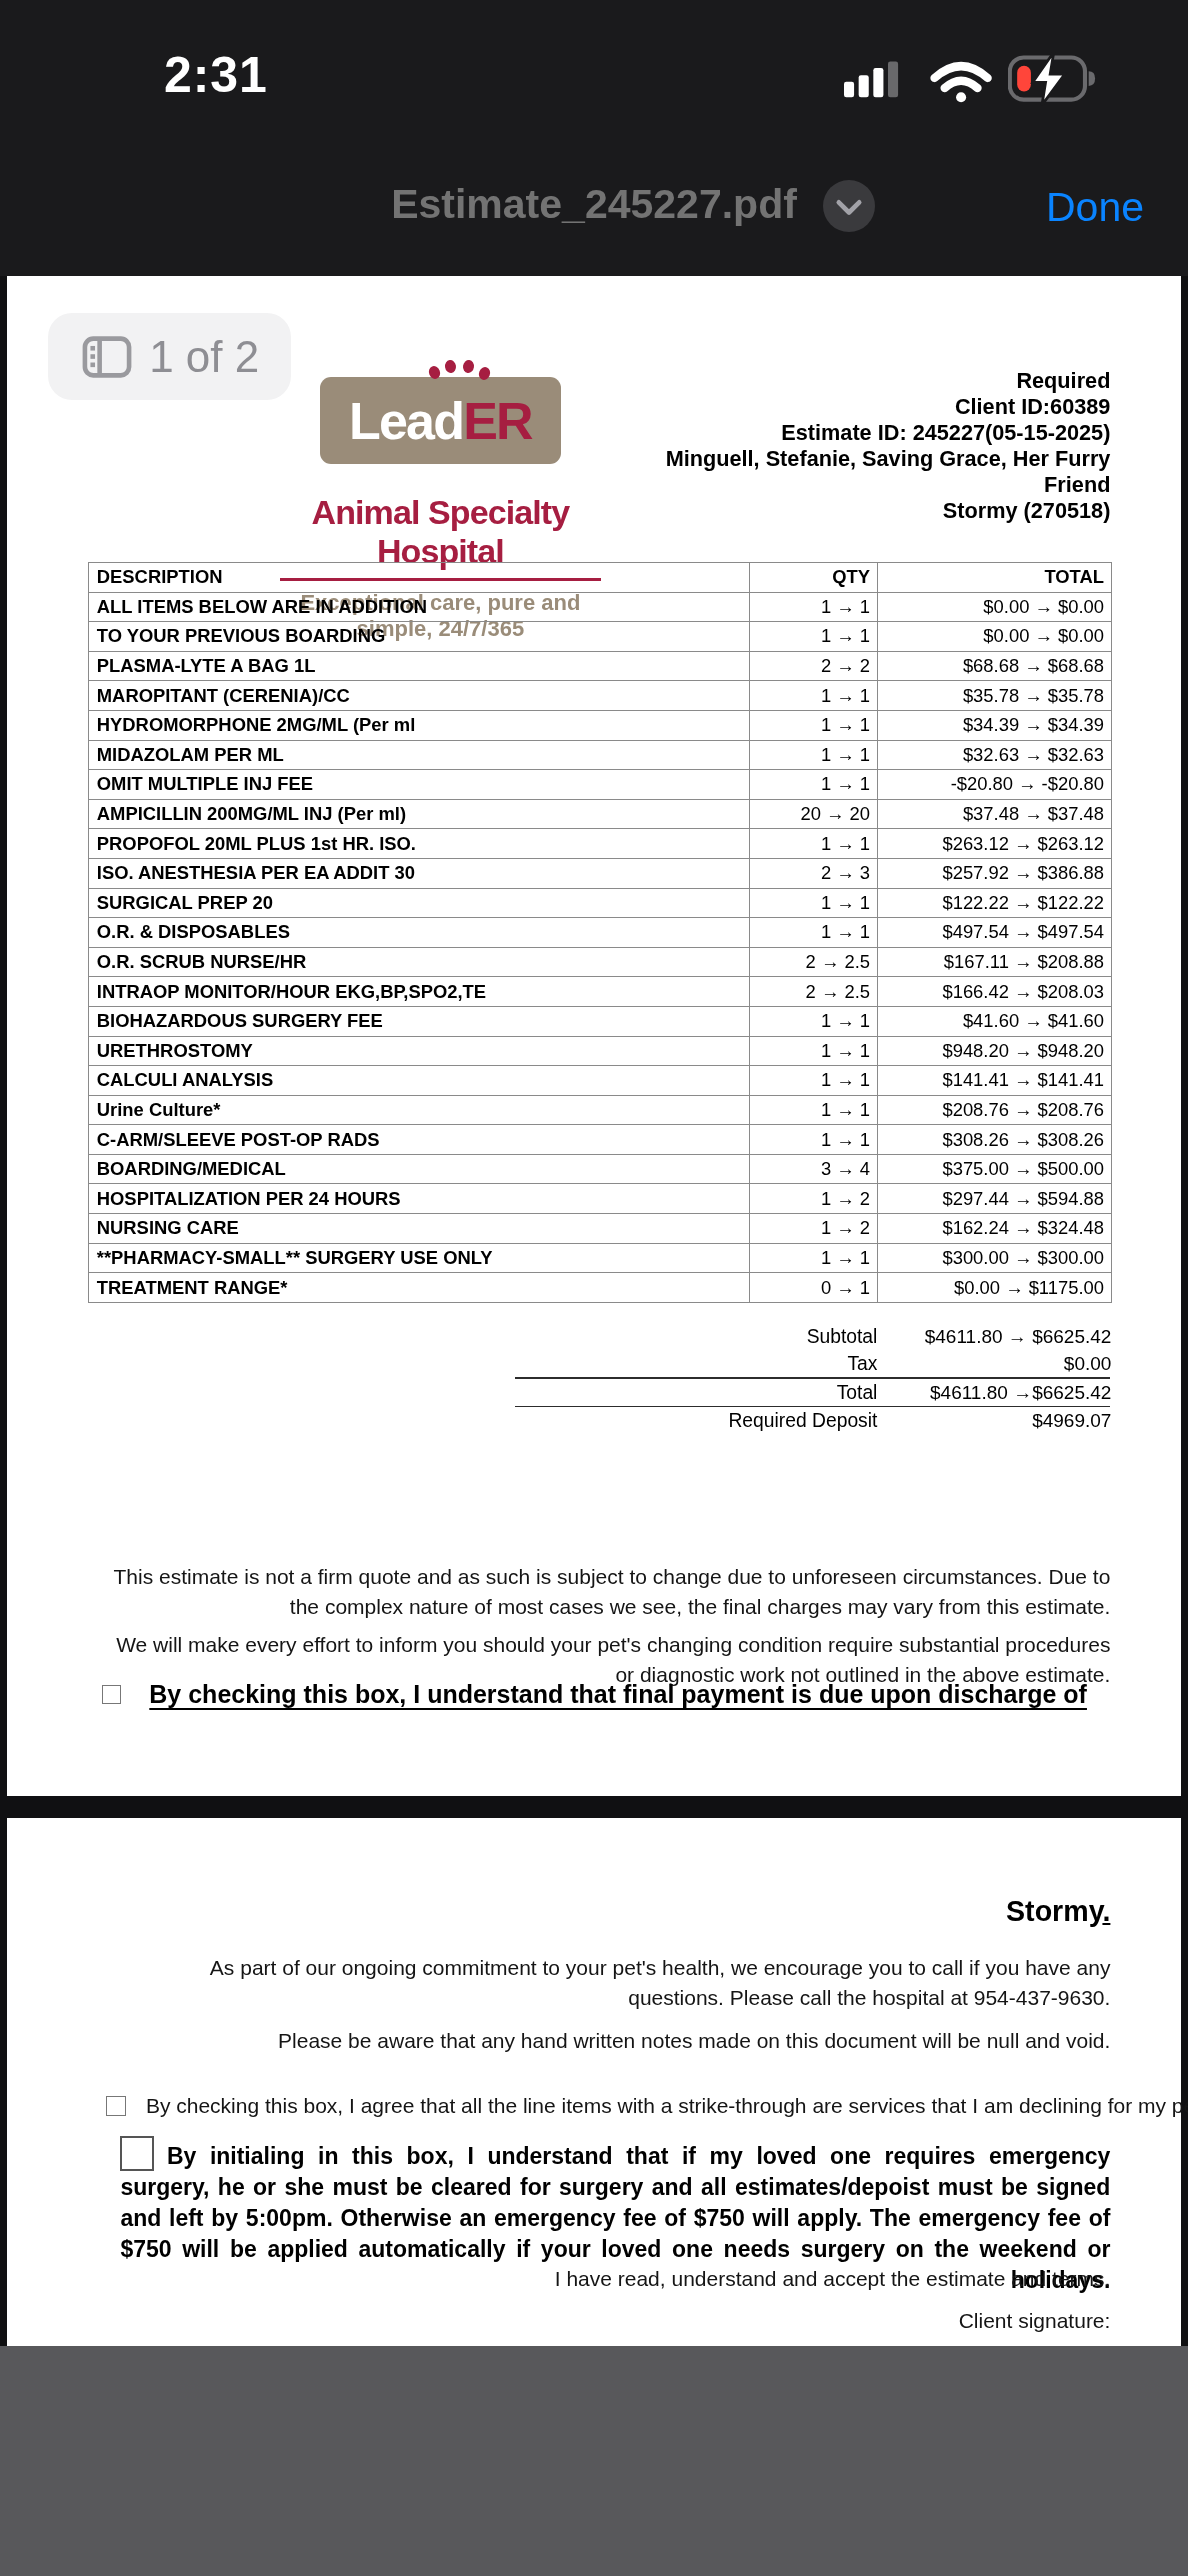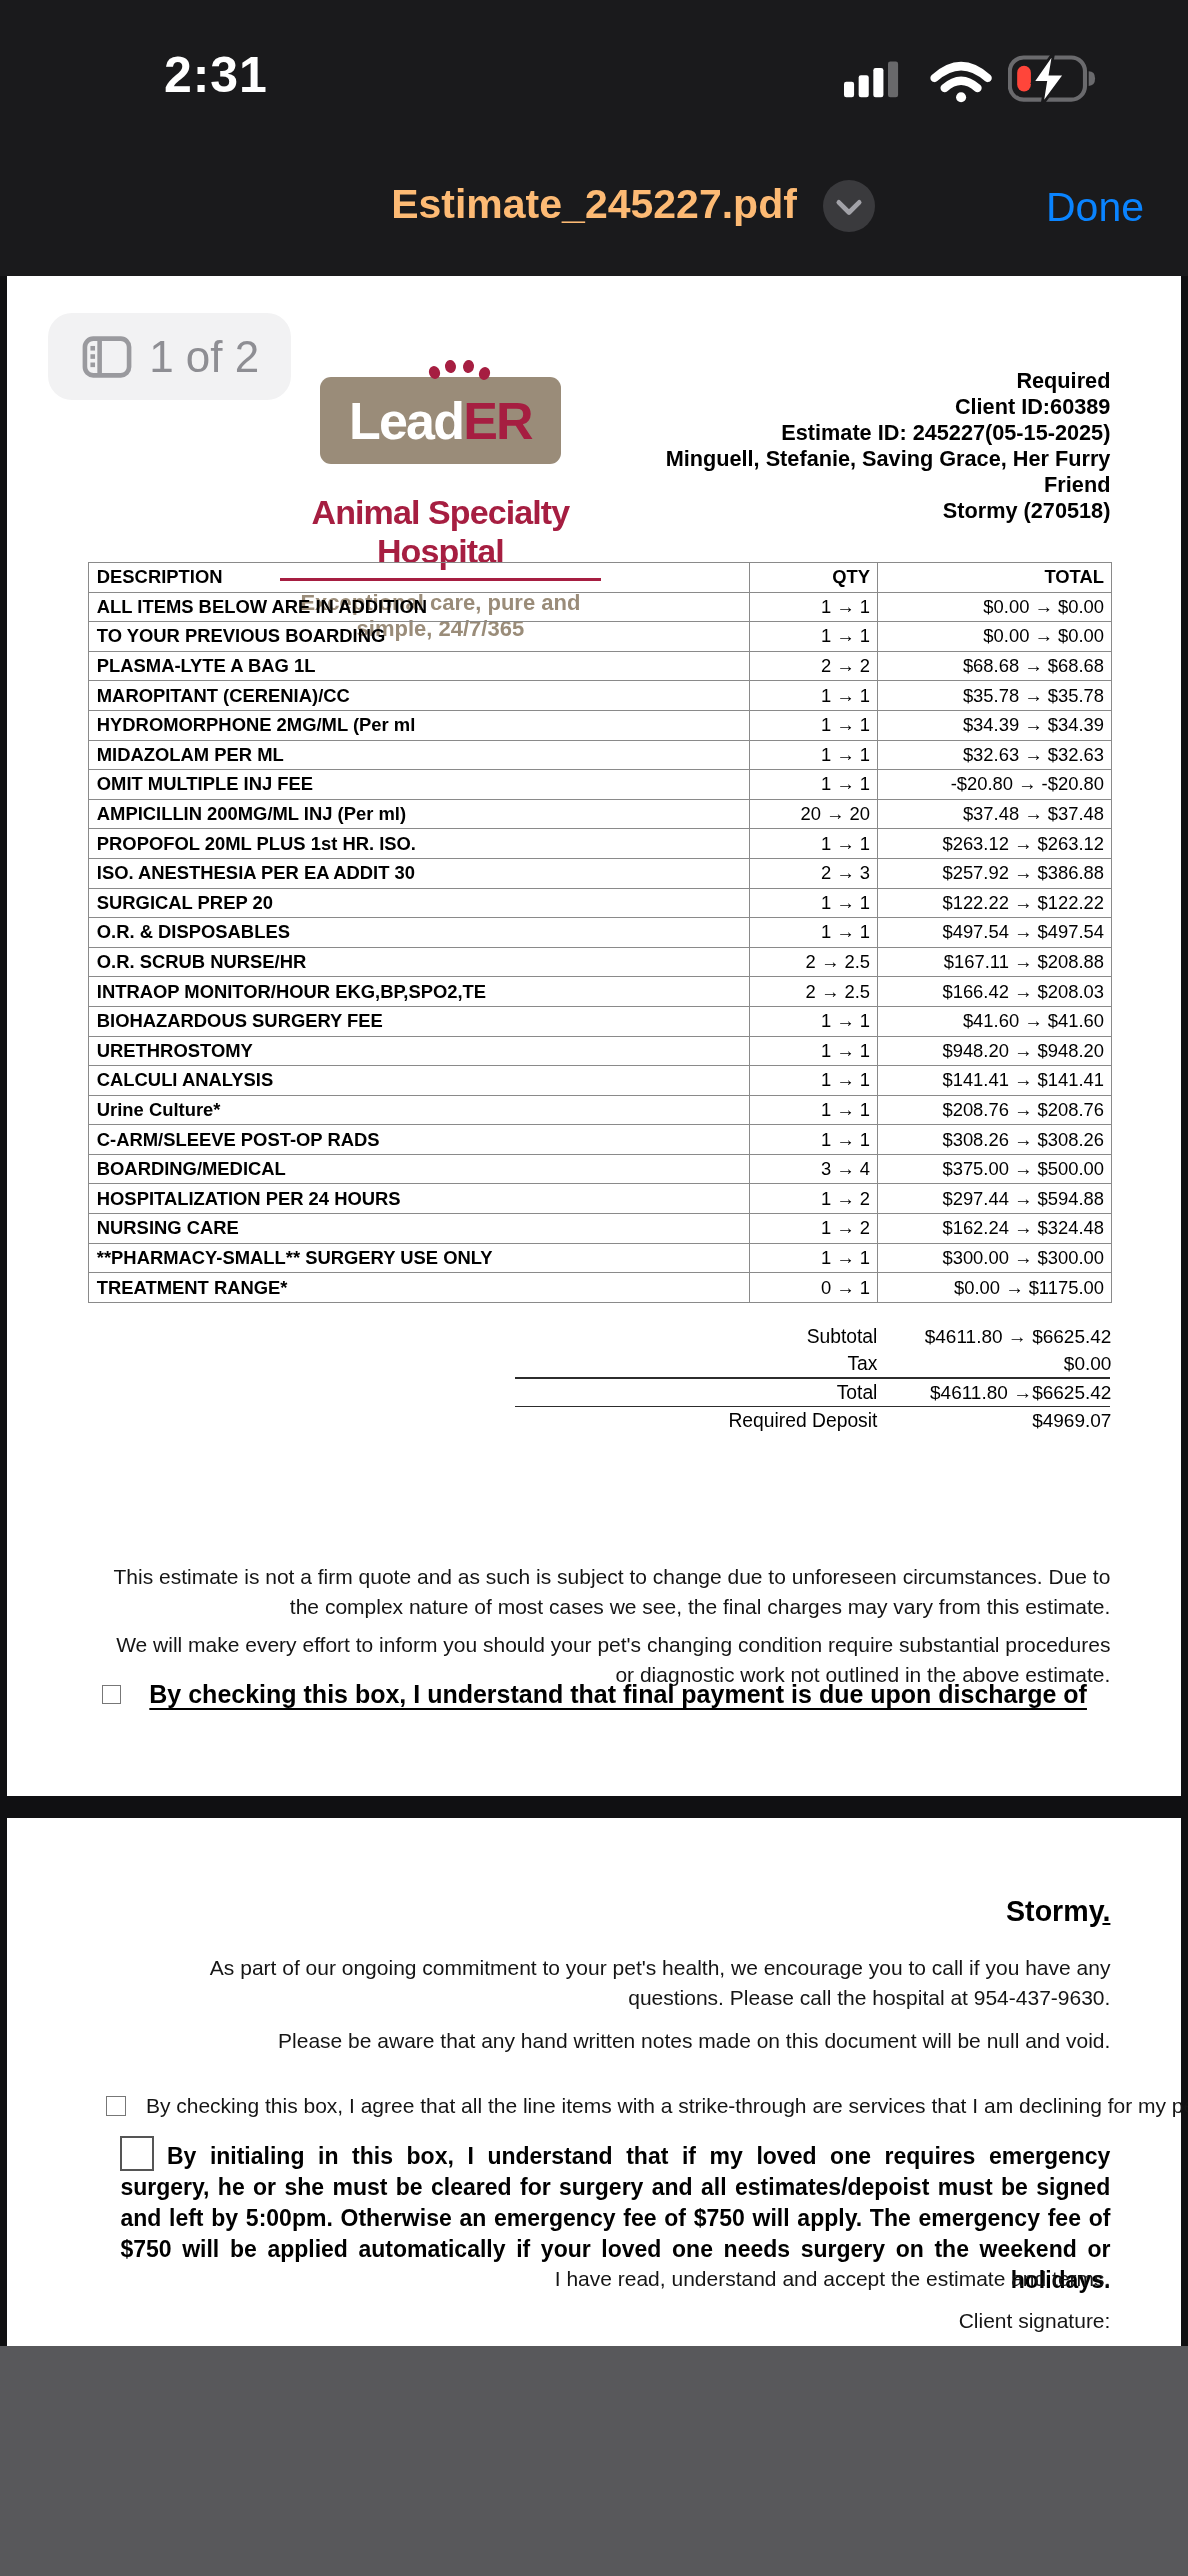--- a/index.html
+++ b/index.html
@@ -5,21 +5,21 @@
   html,body{margin:0;padding:0;background:#000;}
   #screen{position:relative;width:1188px;height:2576px;background:#101012;overflow:hidden;
           font-family:"Liberation Sans","DejaVu Sans",sans-serif;}
   
   .chrome-top{position:absolute;left:0;top:0;width:1188px;height:276px;background:#1a1a1c;}
   .time{position:absolute;left:164px;top:46px;font-size:50px;font-weight:700;color:#fff;letter-spacing:0.9px;}
   .cell-svg{position:absolute;left:844px;top:55px;}
   .wifi-svg{position:absolute;left:929px;top:53px;}
   .batt-svg{position:absolute;left:1008px;top:52px;}
   .doc-title{position:absolute;left:0;top:181px;width:1188px;text-align:center;
-             font-size:41px;font-weight:700;color:#fdba74;}
+             font-size:41px;font-weight:700;color:#737373;}
   .chev-btn{position:absolute;left:823px;top:180px;width:52px;height:52px;border-radius:50%;background:#3a3a3d;}
   .done-btn{position:absolute;right:44px;top:184px;font-size:41px;font-weight:500;color:#0a84ff;}
   
   .page{position:absolute;left:7.4px;width:1174px;background:#fff;}
   #page1{top:276px;height:1520px;}
   #page2{top:1818px;height:528px;}
   
   .pill{position:absolute;left:41px;top:37px;width:243px;height:87px;border-radius:24px;
         background:#f2f2f3;display:flex;align-items:center;justify-content:center;gap:16.6px;}
   .pill-label{font-size:44px;color:#8e8e93;font-weight:500;}

